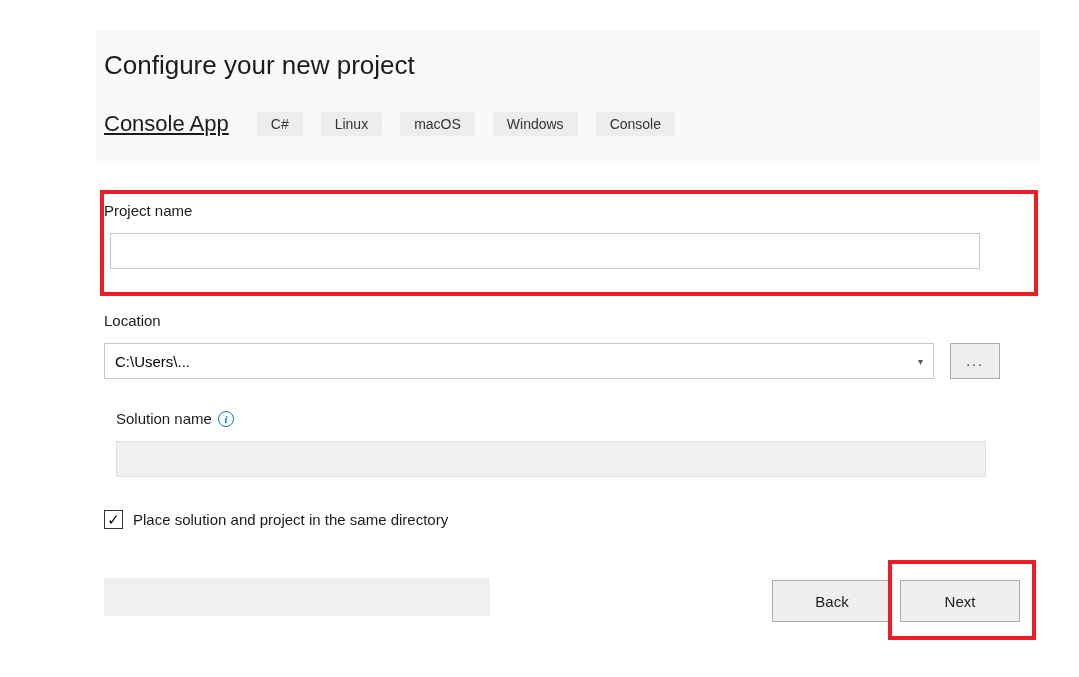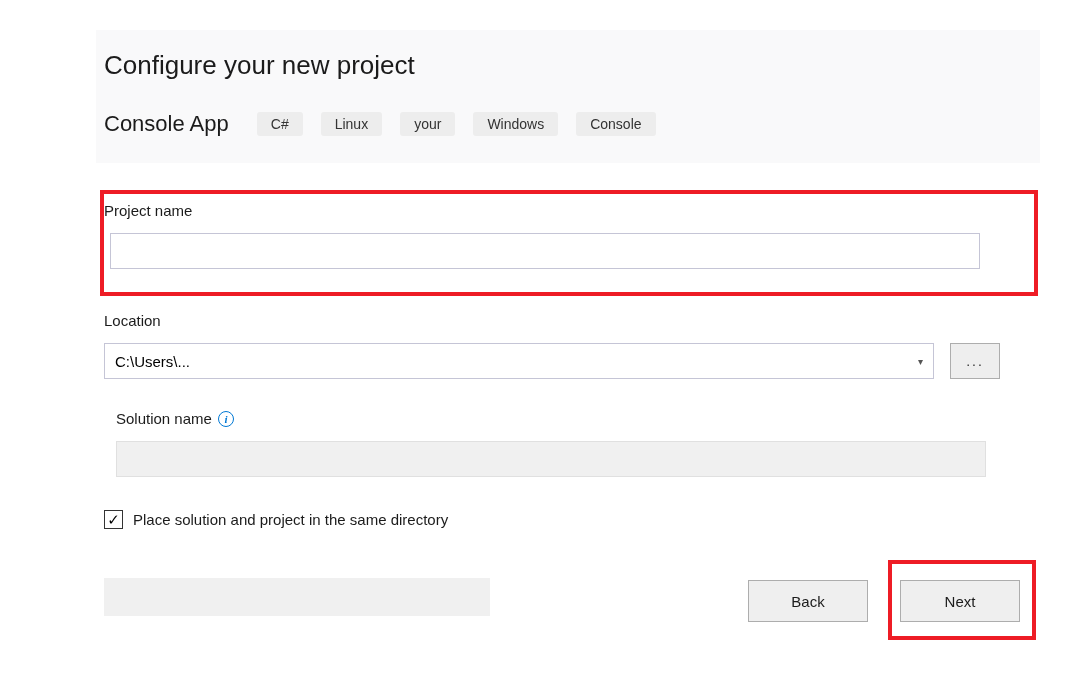--- a/index.html
+++ b/index.html
@@ -34,20 +34,21 @@
       align-items: center;
       gap: 18px;
       margin-bottom: 26px;
       padding-left: 8px;
     }
     .template-name {
       font-size: 22px;
       font-weight: 400;
       color: #1b1b1b;
       margin-right: 10px;
+      text-decoration: underline;
     }
     .tag {
       background: #ededed;
       color: #333;
       font-size: 14px;
       padding: 4px 14px;
       border-radius: 3px;
     }
     .highlight-red {
       border: 4px solid #ee1c25;
@@ -186,21 +187,21 @@
       top:548px;
       width:386px;
       height:38px;
       background:#f0f0f0;
     }
     .button-row {
       position: absolute;
       right: 20px;
       top: 550px;
       display: flex;
-      gap: 32px;
+      gap: 8px;
       align-items: flex-end;
     }
     .dlg-button {
       width: 120px;
       height: 42px;
       border: 1px solid #adadad;
       background: #efefef;
       font-size: 15px;
       color: #1b1b1b;
       cursor: pointer;
@@ -221,21 +222,21 @@
 </head>
 <body>
 
 <div class="dialog">
   <h1 class="title">Configure your new project</h1>
 
   <div class="template-row">
     <span class="template-name">Console App</span>
     <span class="tag">C#</span>
     <span class="tag">Linux</span>
-    <span class="tag">your</span>
+    <span class="tag">macOS</span>
     <span class="tag">Windows</span>
     <span class="tag">Console</span>
   </div>
 
   <div class="highlight-red highlight-project-name"></div>
 
   <div class="project-name-group">
     <div class="field-label">Project name</div>
     <input type="text" class="project-name-input" value="" style="">
   </div>

